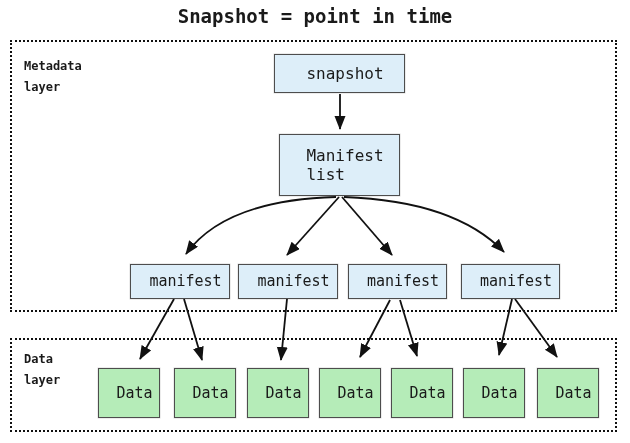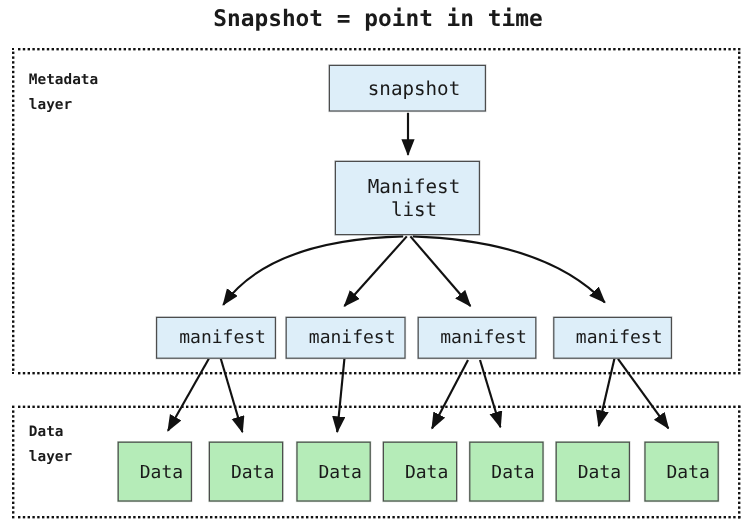--- a/index.html
+++ b/index.html
@@ -20,21 +20,21 @@
   .layer.data{left:10px;top:338px;width:607px;height:94px;}
   .layer-label{
     position:absolute;font-size:12px;line-height:21px;white-space:pre-line;
     color:var(--ink,#1a1a1a);z-index:2;font-weight:bold;
   }
   .layer-label.meta{left:24px;top:56px;}
   .layer-label.data{left:24px;top:349px;}
   .node{
     position:absolute;box-sizing:border-box;z-index:2;
     border:1.5px solid var(--border,#4d4d4d);
-    display:flex;align-items:center;justify-content:center;text-align:center;
+    display:flex;align-items:center;justify-content:center;
     font-size:15px;line-height:19px;white-space:pre-line;color:var(--ink,#1a1a1a);
     box-shadow:0 0 0 0.5px rgba(0,0,0,0.15);
     padding-left:11px;
   }
   .node.blue{background:var(--node_blue,#ddeef9);}
   .node.green{background:var(--node_green,#b5ecb8);}
   .snapshot{left:274px;top:54px;width:131px;height:39px;font-size:16px;}
   .manifest-list{left:279px;top:134px;width:121px;height:62px;font-size:16px;}
   .m1{left:130px;top:264px;width:100px;height:35px;}
   .m2{left:238px;top:264px;width:100px;height:35px;}

